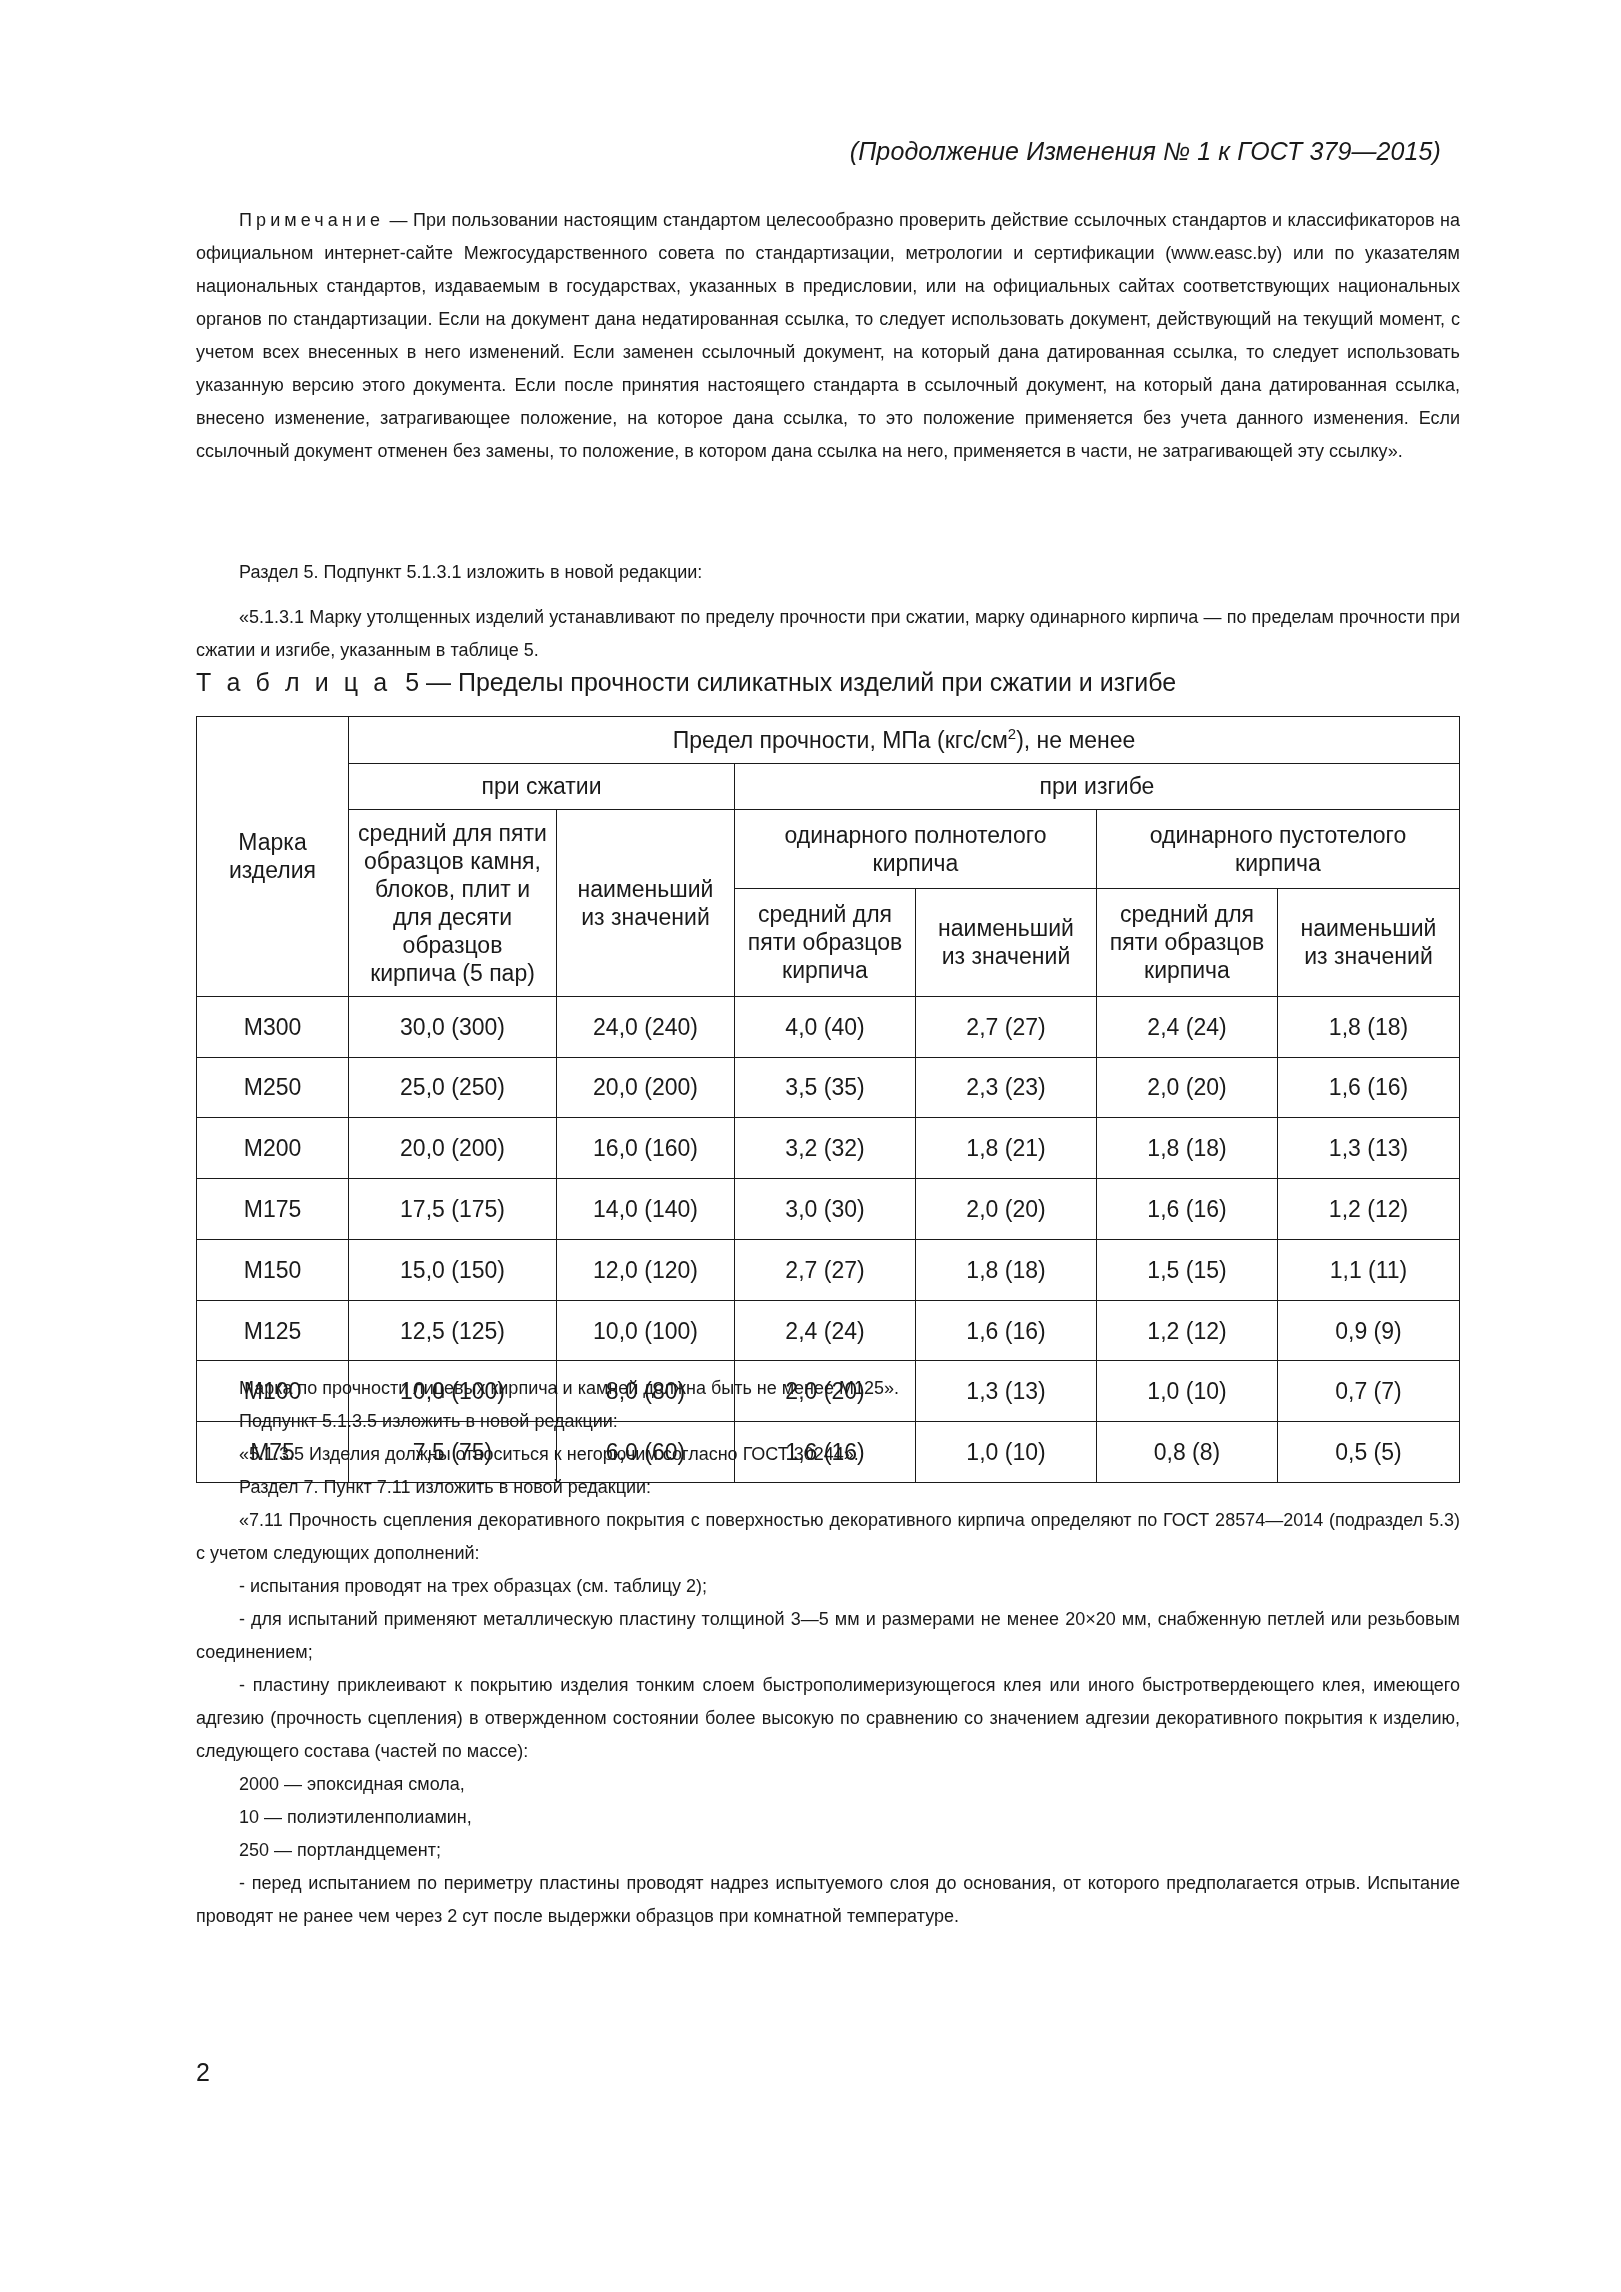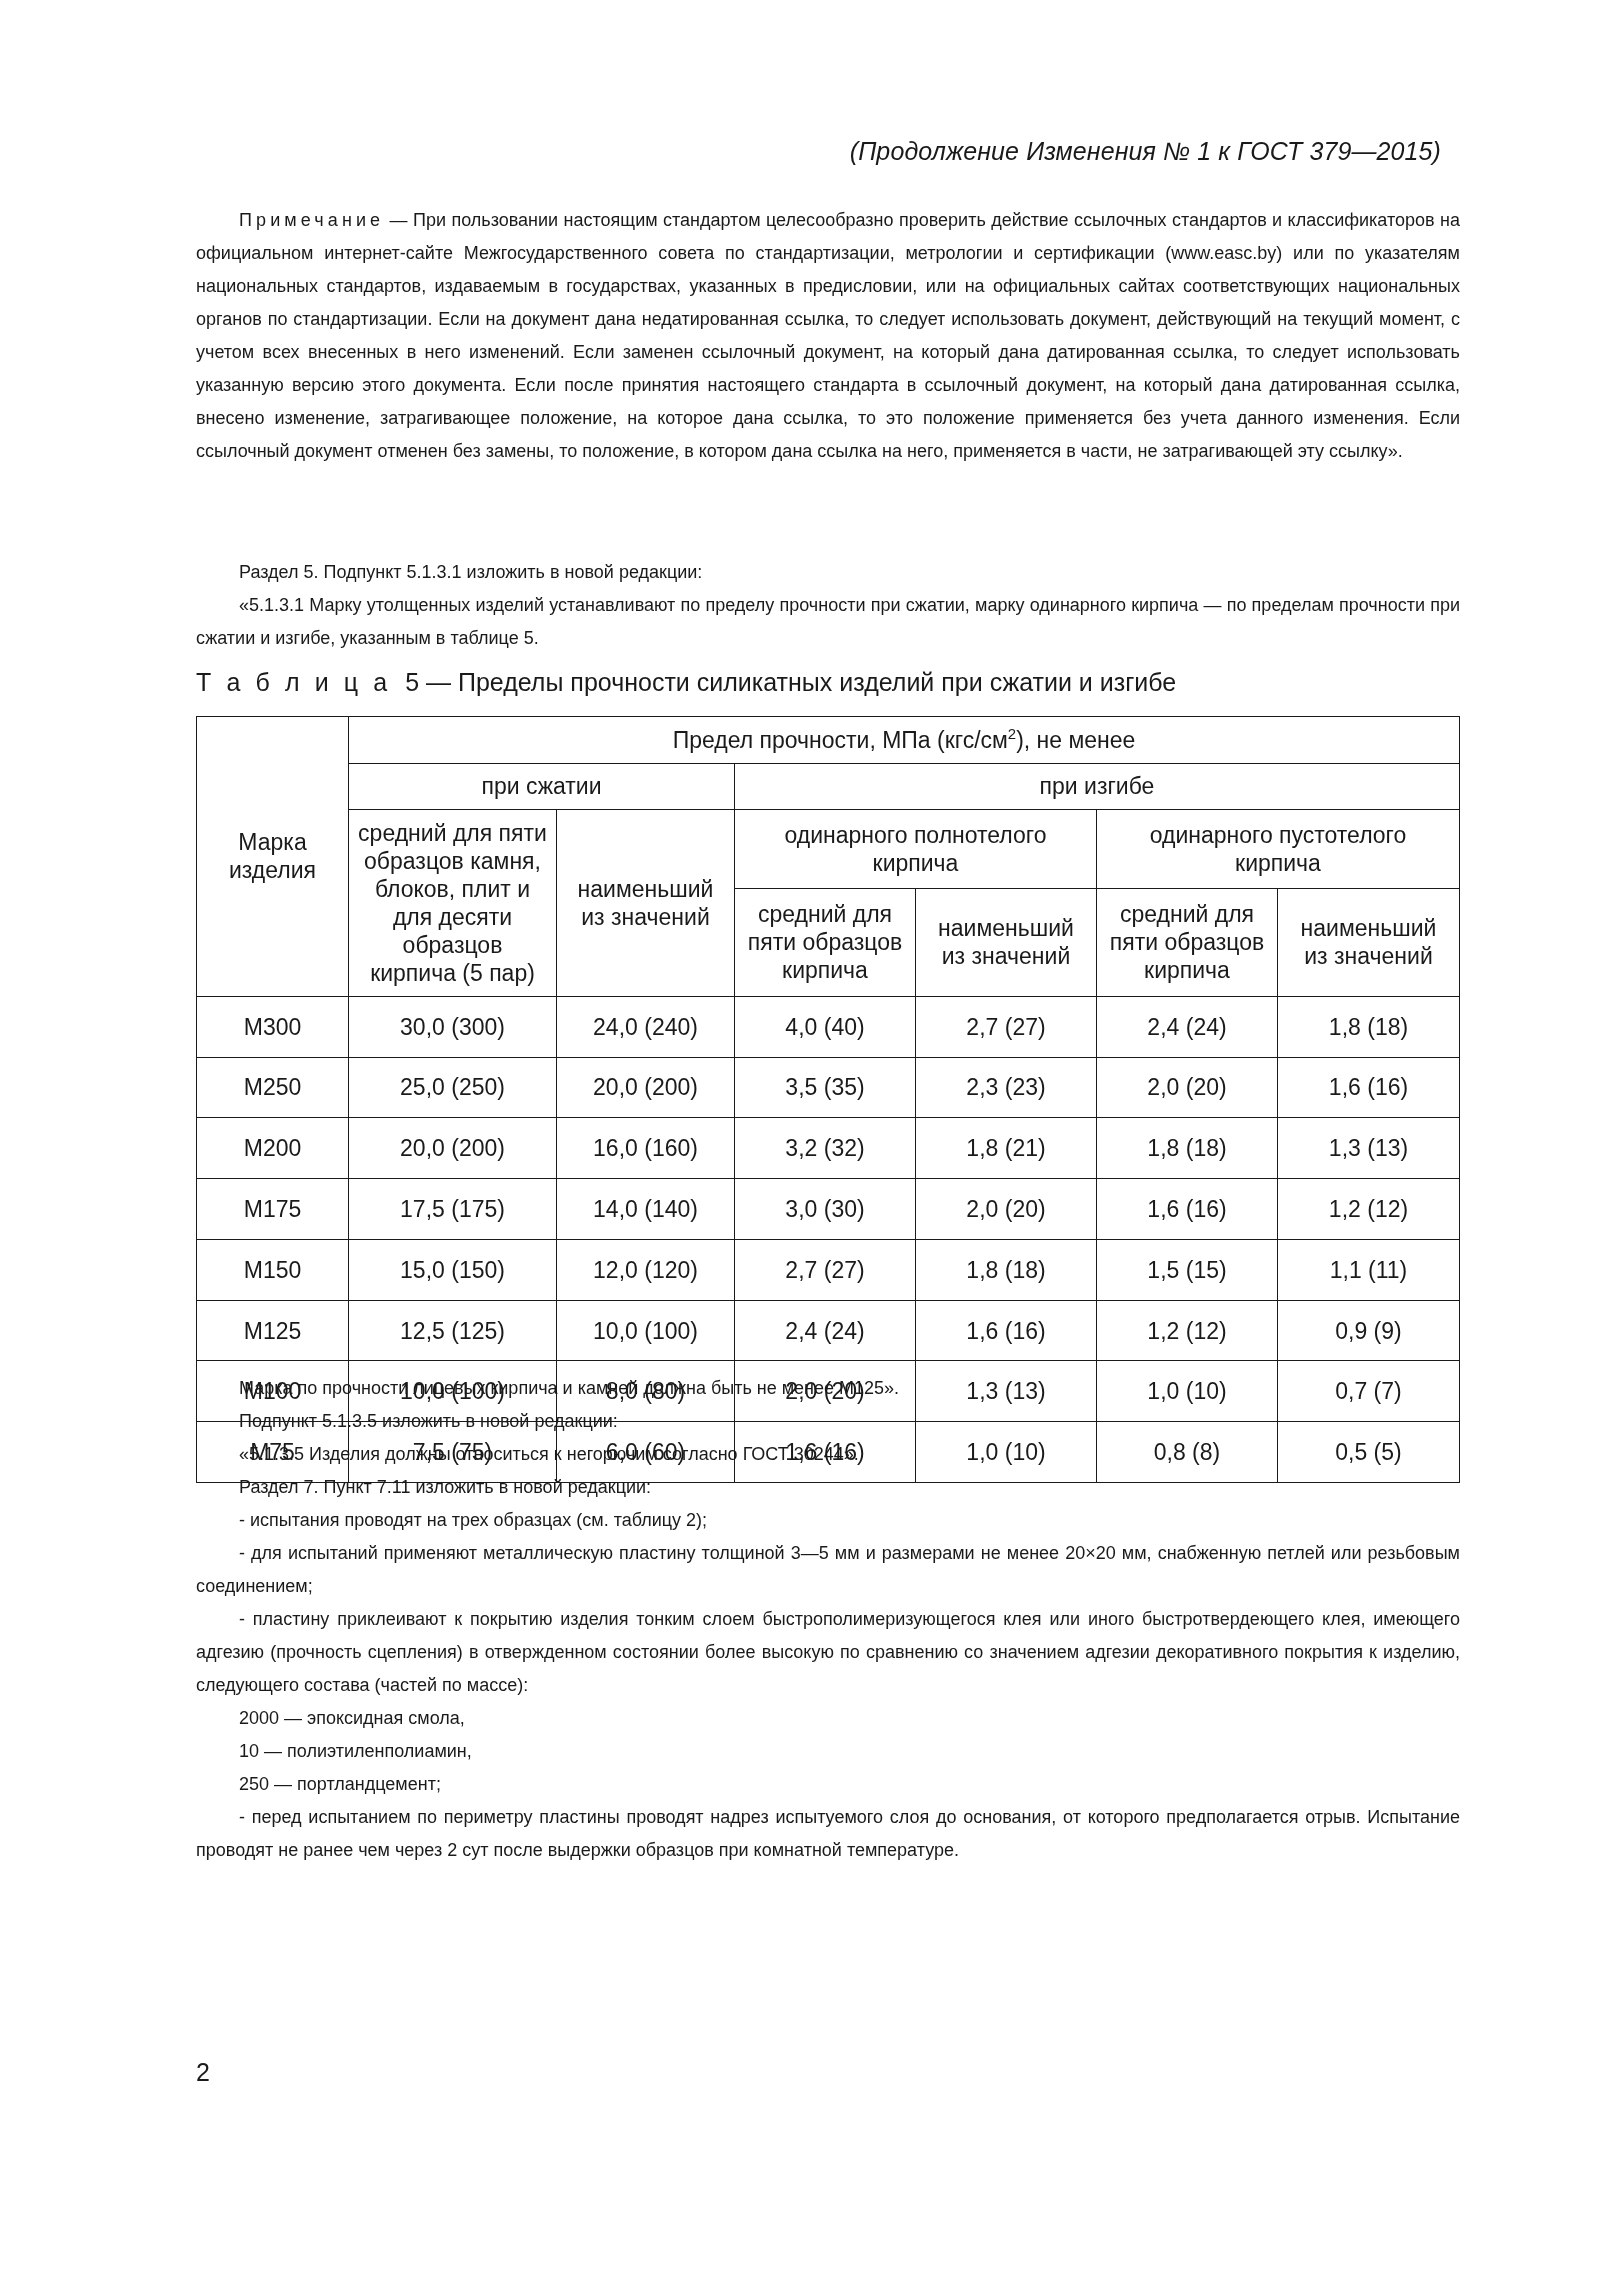--- a/index.html
+++ b/index.html
@@ -51,21 +51,21 @@
     text-align: justify;
     text-justify: inter-word;
     margin: 0;
     hyphens: manual;
   }
   .para.indent { text-indent: 43px; }
   .para.note { text-indent: 43px; }
   .note .lead {
     letter-spacing: 4.1px;
   }
-  .tight { margin-top: 0; }
+  .tight { margin-top: 12px; }
 
   
   .tbl-caption {
     font-size: 25px;
     line-height: 32px;
     margin: 0;
     white-space: nowrap;
   }
   .tbl-caption .lead { letter-spacing: 4.1px; }
 
@@ -234,20 +234,21 @@
         </tr>
       </tbody>
     </table>
   </div>
 
   <div class="content" style="top:1372px;">
     <p class="para indent">Марка по прочности лицевых кирпича и камней должна быть не менее М125».</p>
     <p class="para indent">Подпункт 5.1.3.5 изложить в новой редакции:</p>
     <p class="para indent">«5.1.3.5 Изделия должны относиться к негорючим согласно ГОСТ 30244».</p>
     <p class="para indent">Раздел 7. Пункт 7.11 изложить в новой редакции:</p>
+    <p class="para indent">«7.11 Прочность сцепления декоративного покрытия с поверхностью декоративного кирпича определяют по ГОСТ 28574—2014 (подраздел 5.3) с учетом следующих дополнений:</p>
     <p class="para indent">- испытания проводят на трех образцах (см. таблицу 2);</p>
     <p class="para indent">- для испытаний применяют металлическую пластину толщиной 3—5 мм и размерами не менее 20×20 мм, снабженную петлей или резьбовым соединением;</p>
     <p class="para indent">- пластину приклеивают к покрытию изделия тонким слоем быстрополимеризующегося клея или иного быстротвердеющего клея, имеющего адгезию (прочность сцепления) в отвержденном состоянии более высокую по сравнению со значением адгезии декоративного покрытия к изделию, следующего состава (частей по массе):</p>
     <p class="para indent">2000 — эпоксидная смола,</p>
     <p class="para indent">10 — полиэтиленполиамин,</p>
     <p class="para indent">250 — портландцемент;</p>
     <p class="para indent">- перед испытанием по периметру пластины проводят надрез испытуемого слоя до основания, от которого предполагается отрыв. Испытание проводят не ранее чем через 2 сут после выдержки образцов при комнатной температуре.</p>
   </div>
 
   <div class="folio">2</div>

